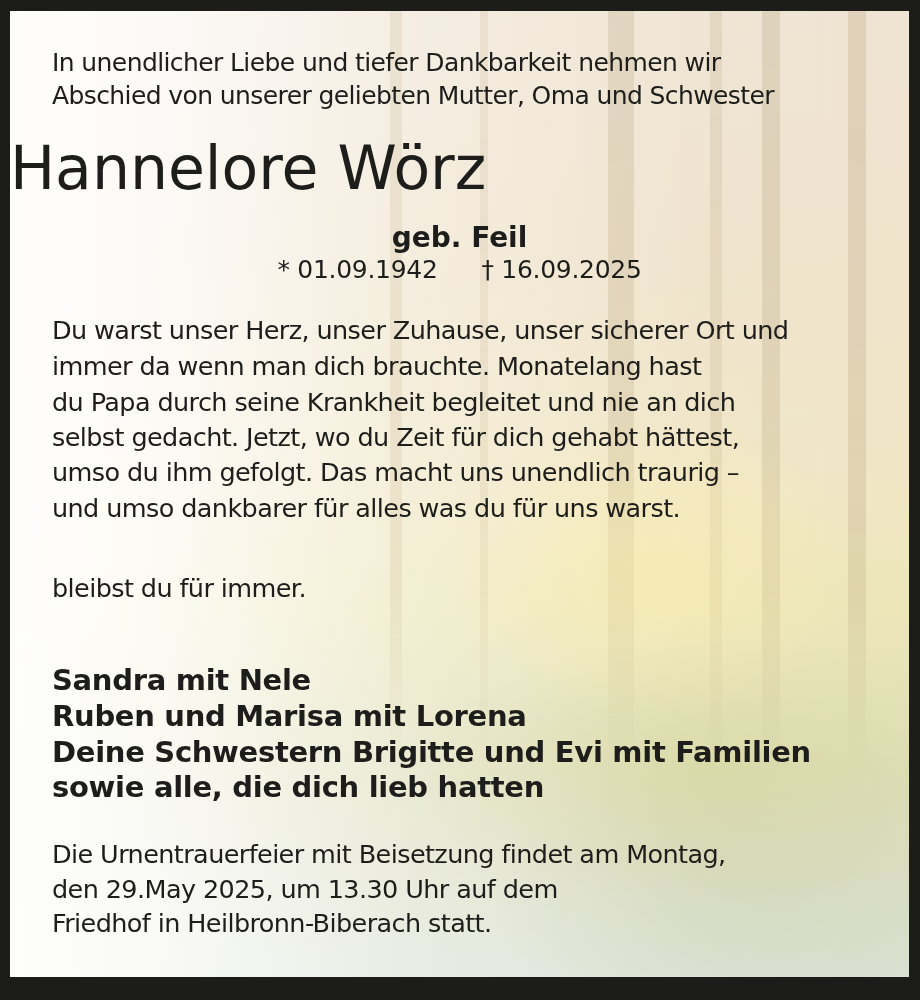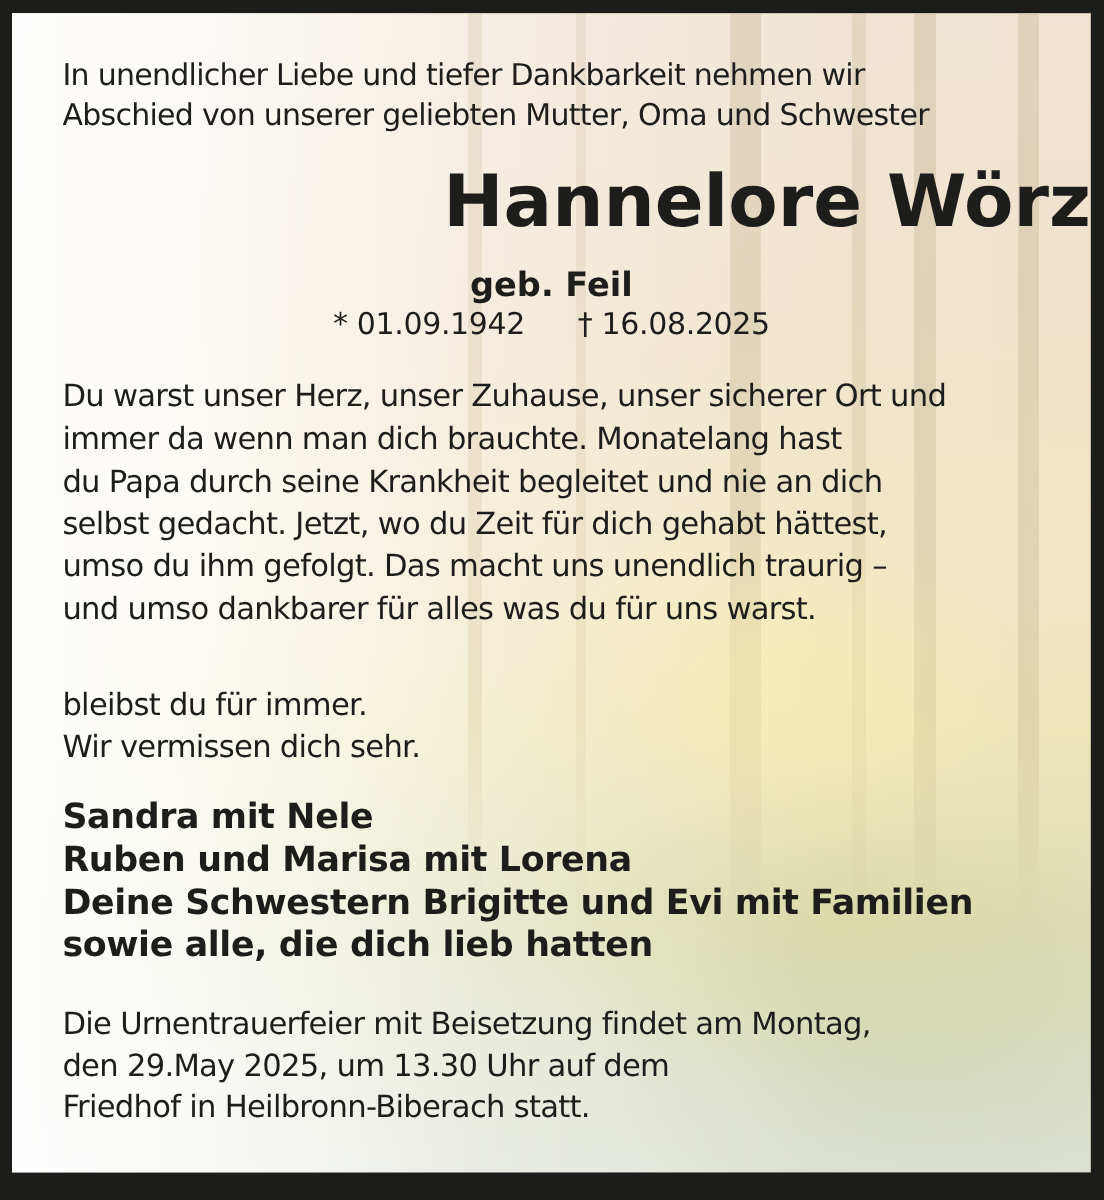--- a/index.html
+++ b/index.html
@@ -46,22 +46,22 @@
       position: absolute; inset: 0;
       background:
         radial-gradient(ellipse 300px 220px at 640px 560px, rgba(255,240,170,0.45), rgba(255,240,170,0) 70%),
         radial-gradient(ellipse 420px 180px at 700px 760px, rgba(200,200,110,0.25), rgba(200,200,110,0) 75%),
         radial-gradient(ellipse 380px 200px at 760px 880px, rgba(185,195,150,0.25), rgba(185,195,150,0) 75%);
     }
     .content { position: absolute; inset: 0; }
     .line { position: absolute; white-space: nowrap; letter-spacing: -0.6px; }
     .intro { left: 42px; font-size: 25px; }
     .name {
-      left: 0; width: 899px; text-align: right;
-      font-size: 60px; font-weight: bold; letter-spacing: 0px;
+      left: 0; width: 899px; text-align: left;
+      font-size: 60px; font-weight: normal; letter-spacing: 0px;
     }
     .maiden { left: 0; width: 899px; text-align: center; font-size: 28px; font-weight: bold; letter-spacing: 0; }
     .dates { left: 0; width: 899px; text-align: center; font-size: 25px; letter-spacing: -0.3px; }
     .dates .gap { display: inline-block; width: 44px; }
     .body-text { left: 42px; font-size: 25.5px; }
     .signers { left: 42px; font-size: 29px; font-weight: bold; letter-spacing: -0.3px; }
     .funeral { left: 42px; font-size: 25.5px; }
   </style>
 </head>
 <body>
@@ -72,32 +72,31 @@
 
   <div class="content">
 
     <div class="line intro" style="top:37px;">In unendlicher Liebe und tiefer Dankbarkeit nehmen wir</div>
     <div class="line intro" style="top:70px;">Abschied von unserer geliebten Mutter, Oma und Schwester</div>
 
     <div class="line name" style="top:122px;">Hannelore Wörz</div>
     <div class="line maiden" style="top:210px;">geb. Feil</div>
 
     <div class="line dates" style="top:244px;">
-      <span>* 01.09.1942</span><span class="gap"></span><span>† 16.08.2025</span>
+      <span>* 01.09.1942</span><span class="gap"></span><span>† 16.09.2025</span>
     </div>
 
     <div class="line body-text" style="top:304px;">Du warst unser Herz, unser Zuhause, unser sicherer Ort und</div>
     <div class="line body-text" style="top:340px;">immer da wenn man dich brauchte. Monatelang hast</div>
     <div class="line body-text" style="top:376px;">du Papa durch seine Krankheit begleitet und nie an dich</div>
     <div class="line body-text" style="top:411px;">selbst gedacht. Jetzt, wo du Zeit für dich gehabt hättest,</div>
     <div class="line body-text" style="top:446px;">umso du ihm gefolgt. Das macht uns unendlich traurig –</div>
     <div class="line body-text" style="top:482px;">und umso dankbarer für alles was du für uns warst.</div>
 
     <div class="line body-text" style="top:562px;">bleibst du für immer.</div>
-    <div class="line body-text" style="top:597px;">Wir vermissen dich sehr.</div>
 
     <div class="line signers" style="top:652px;">Sandra mit Nele</div>
     <div class="line signers" style="top:688px;">Ruben und Marisa mit Lorena</div>
     <div class="line signers" style="top:724px;text-align:center;">Deine Schwestern Brigitte und Evi mit Familien</div>
     <div class="line signers" style="top:759px;">sowie alle, die dich lieb hatten</div>
 
     <div class="line funeral" style="top:828px;">Die Urnentrauerfeier mit Beisetzung findet am Montag,</div>
     <div class="line funeral" style="top:863px;">den 29.May 2025, um 13.30 Uhr auf dem</div>
     <div class="line funeral" style="top:897px;">Friedhof in Heilbronn-Biberach statt.</div>
   </div>

